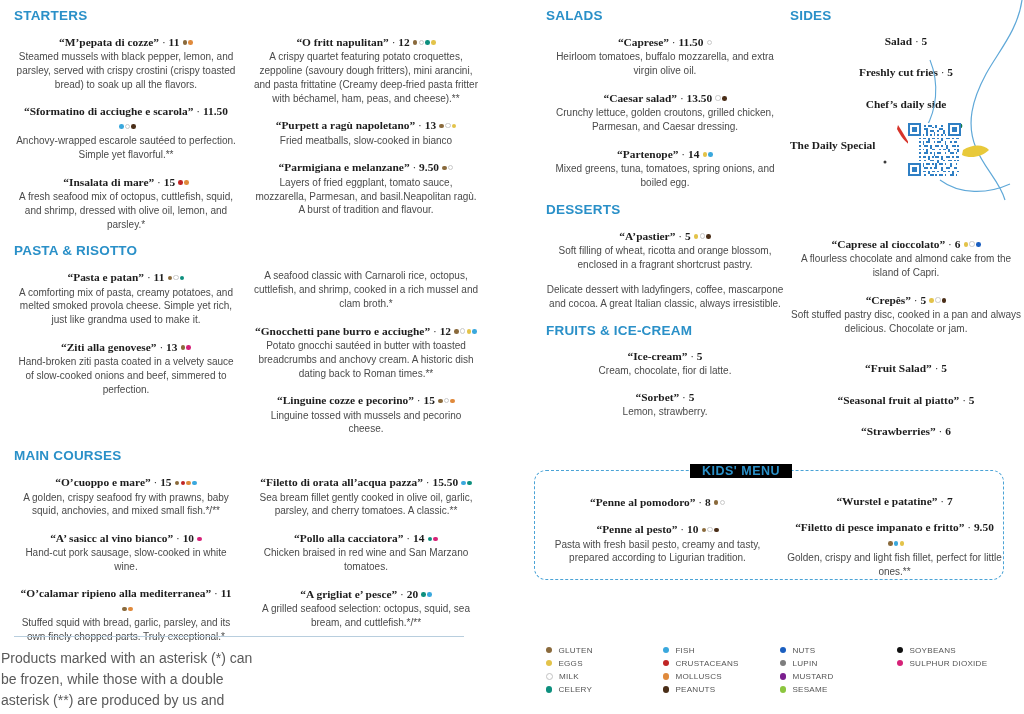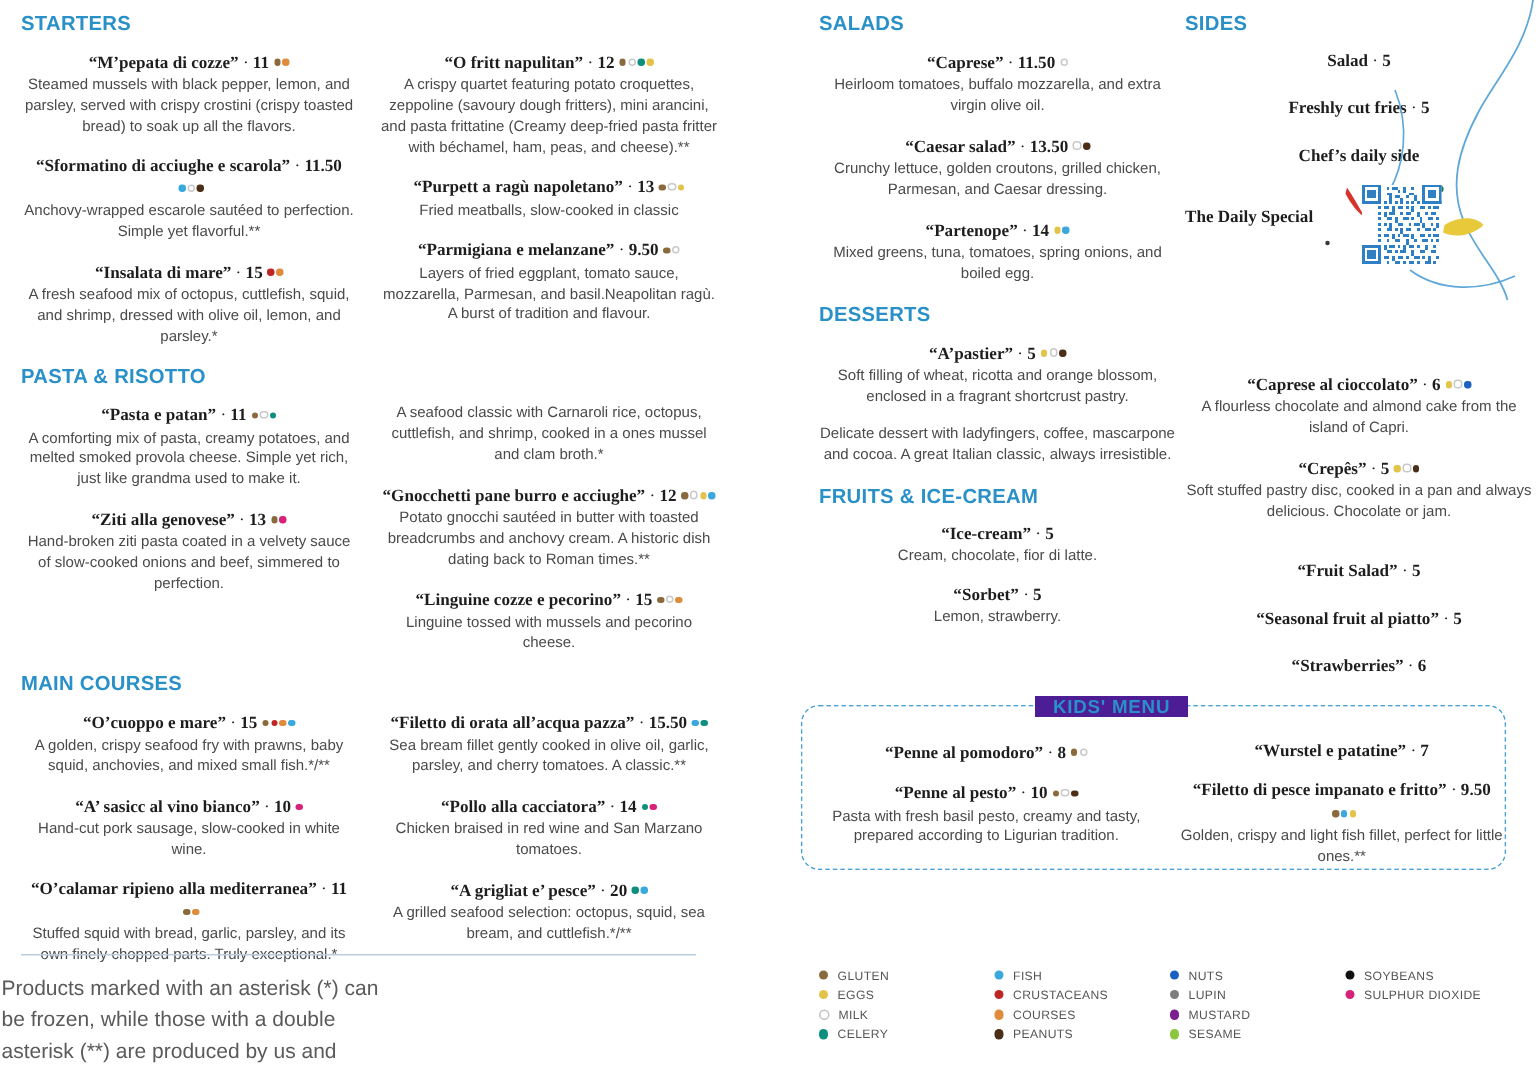--- a/index.html
+++ b/index.html
@@ -67,21 +67,21 @@
   .dot.nuts{background:#1b5fc0;}
   .dot.sulphur{background:#d62278;}
 
   
   .kids-box{
     position:absolute;left:534px;top:470px;width:468px;height:108px;
     border:1.6px dashed #4aa3d6;border-radius:12px;
   }
   .kids-title{
     position:absolute;left:690px;top:464px;
-    background:#4c1d95;padding:0 12px;
+    background:#000000;padding:0 12px;
     font-size:12.5px;font-weight:bold;color:#2a90c8;letter-spacing:0.5px;
   }
   .kids-inner{
     position:absolute;left:550px;top:494px;width:452px;
     display:flex;gap:22px;
   }
   .kids-inner > div{width:215px;}
 
   
   .footer-rule{
@@ -140,21 +140,21 @@
             <div class="item-desc">A fresh seafood mix of octopus, cuttlefish, squid, and shrimp, dressed with olive oil, lemon, and parsley.*</div>
           </div>
         </div>
       <div>
           <div class="item">
             <div class="item-title"><span>“O fritt napulitan”</span><span> <span class="price-sep">·</span> 12</span><span class="dots"><span class="dot gluten"></span><span class="dot milk"></span><span class="dot celery"></span><span class="dot eggs"></span></span></div>
             <div class="item-desc">A crispy quartet featuring potato croquettes, zeppoline (savoury dough fritters), mini arancini, and pasta frittatine (Creamy deep-fried pasta fritter with béchamel, ham, peas, and cheese).**</div>
           </div>
           <div class="item">
             <div class="item-title"><span>“Purpett a ragù napoletano”</span><span> <span class="price-sep">·</span> 13</span><span class="dots"><span class="dot gluten"></span><span class="dot milk"></span><span class="dot eggs"></span></span></div>
-            <div class="item-desc">Fried meatballs, slow-cooked in classic</div>
+            <div class="item-desc">Fried meatballs, slow-cooked in bianco</div>
           </div>
           <div class="item">
             <div class="item-title"><span>“Parmigiana e melanzane”</span><span> <span class="price-sep">·</span> 9.50</span><span class="dots"><span class="dot gluten"></span><span class="dot milk"></span></span></div>
             <div class="item-desc">Layers of fried eggplant, tomato sauce, mozzarella, Parmesan, and basil.Neapolitan ragù. A burst of tradition and flavour.</div>
           </div>
         </div>
     </div>
 
     <h2 class="section section-gap">PASTA &amp; RISOTTO</h2>
     <div class="two-col">
@@ -163,21 +163,21 @@
             <div class="item-title"><span>“Pasta e patan”</span><span> <span class="price-sep">·</span> 11</span><span class="dots"><span class="dot gluten"></span><span class="dot milk"></span><span class="dot celery"></span></span></div>
             <div class="item-desc">A comforting mix of pasta, creamy potatoes, and melted smoked provola cheese. Simple yet rich, just like grandma used to make it.</div>
           </div>
           <div class="item">
             <div class="item-title"><span>“Ziti alla genovese”</span><span> <span class="price-sep">·</span> 13</span><span class="dots"><span class="dot gluten"></span><span class="dot sulphur"></span></span></div>
             <div class="item-desc">Hand-broken ziti pasta coated in a velvety sauce of slow-cooked onions and beef, simmered to perfection.</div>
           </div>
         </div>
       <div>
           <div class="item">
-            <div class="item-desc">A seafood classic with Carnaroli rice, octopus, cuttlefish, and shrimp, cooked in a ones mussel and clam broth.*</div>
+            <div class="item-desc">A seafood classic with Carnaroli rice, octopus, cuttlefish, and shrimp, cooked in a rich mussel and clam broth.*</div>
           </div>
           <div class="item">
             <div class="item-title"><span>“Gnocchetti pane burro e acciughe”</span><span> <span class="price-sep">·</span> 12</span><span class="dots"><span class="dot gluten"></span><span class="dot milk"></span><span class="dot eggs"></span><span class="dot fish"></span></span></div>
             <div class="item-desc">Potato gnocchi sautéed in butter with toasted breadcrumbs and anchovy cream. A historic dish dating back to Roman times.**</div>
           </div>
           <div class="item">
             <div class="item-title"><span>“Linguine cozze e pecorino”</span><span> <span class="price-sep">·</span> 15</span><span class="dots"><span class="dot gluten"></span><span class="dot milk"></span><span class="dot molluscs"></span></span></div>
             <div class="item-desc">Linguine tossed with mussels and pecorino cheese.</div>
           </div>
         </div>
@@ -267,21 +267,21 @@
         <div class="item" style="margin-bottom: 17px;">
           <div class="item-title"><span>Freshly cut fries</span><span> <span class="price-sep">·</span> 5</span></div>
         </div>
         <div class="item" style="margin-bottom: 17px;">
           <div class="item-title"><span>Chef’s daily side</span></div>
         </div>
       </div>
 
     <div style="height:64px"></div>
 
-    <div style="margin-top:57px">
+    <div style="margin-top:44px">
         <div class="item">
           <div class="item-title"><span>“Caprese al cioccolato”</span><span> <span class="price-sep">·</span> 6</span><span class="dots"><span class="dot eggs"></span><span class="dot milk"></span><span class="dot nuts"></span></span></div>
           <div class="item-desc">A flourless chocolate and almond cake from the island of Capri.</div>
         </div>
         <div class="item">
           <div class="item-title"><span>“Crepês”</span><span> <span class="price-sep">·</span> 5</span><span class="dots"><span class="dot eggs"></span><span class="dot milk"></span><span class="dot peanuts"></span></span></div>
           <div class="item-desc">Soft stuffed pastry disc, cooked in a pan and always delicious. Chocolate or jam.</div>
         </div>
       </div>
 
@@ -492,21 +492,21 @@
         <div class="legend-row">
           <span class="legend-swatch" style="background: rgb(58, 168, 221);"></span>
           <span class="legend-label">FISH</span>
         </div>
         <div class="legend-row">
           <span class="legend-swatch" style="background: rgb(192, 37, 37);"></span>
           <span class="legend-label">CRUSTACEANS</span>
         </div>
         <div class="legend-row">
           <span class="legend-swatch" style="background: rgb(224, 138, 60);"></span>
-          <span class="legend-label">COURSES</span>
+          <span class="legend-label">MOLLUSCS</span>
         </div>
         <div class="legend-row">
           <span class="legend-swatch" style="background: rgb(74, 46, 24);"></span>
           <span class="legend-label">PEANUTS</span>
         </div>
       </div>
       <div class="legend-col">
         <div class="legend-row">
           <span class="legend-swatch" style="background: rgb(27, 95, 192);"></span>
           <span class="legend-label">NUTS</span>

